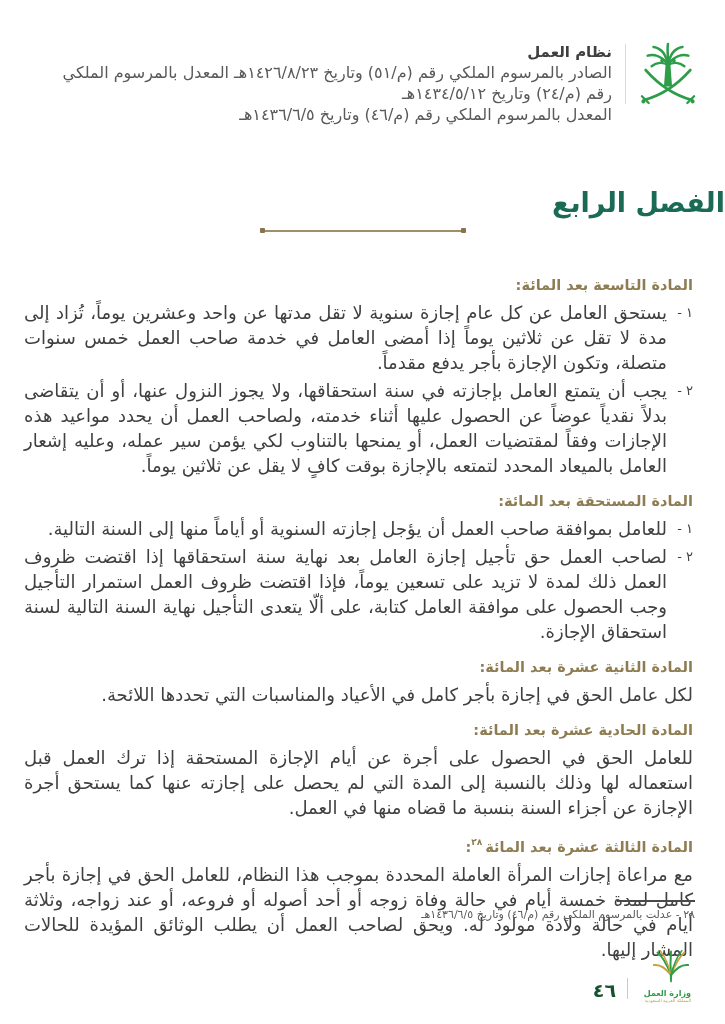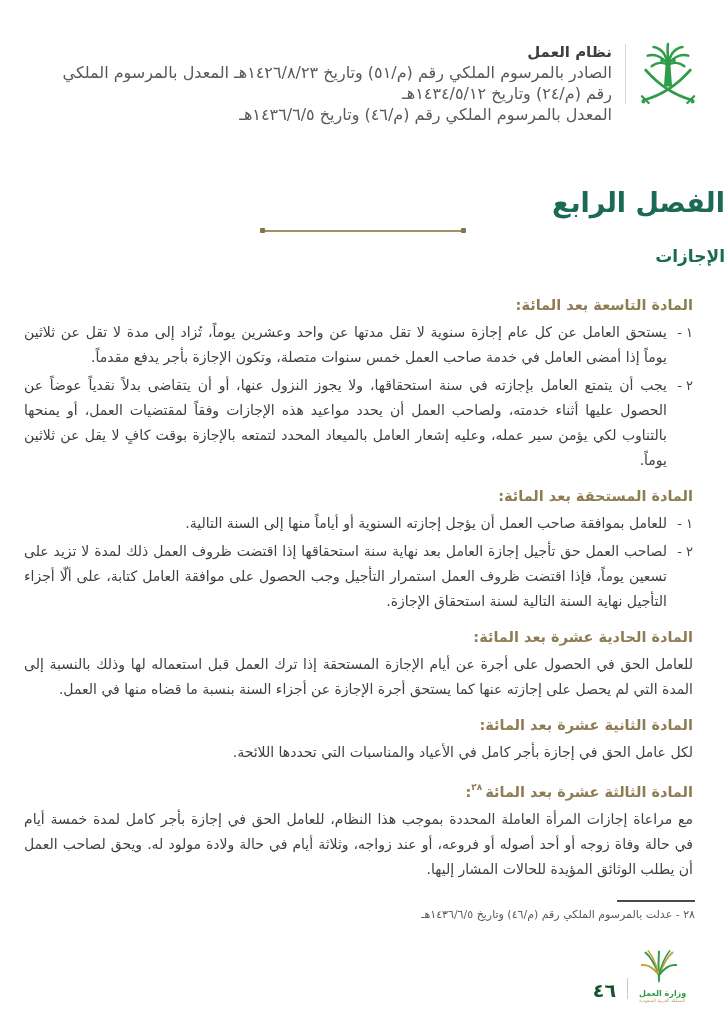--- a/index.html
+++ b/index.html
@@ -36,38 +36,38 @@
   .content { padding:28px 32px 0 24px; color:#404042; }
   .article { margin-top:12px; }
   .article:first-child { margin-top:0; }
   .article-heading {
     font-size:14.5px; font-weight:bold; color:#8e7c52;
     line-height:22px; margin-bottom:4px;
   }
   .fn-ref { font-size:9px; margin-right:3px; position:relative; top:-1px; }
   .fn-ref:empty { display:none; }
   .article-text, .num-text {
-    font-size:14px; line-height:25px; text-align:justify;
+    font-size:18px; line-height:25px; text-align:justify;
   }
   .article-text { text-align:justify; }
   .num-item { position:relative; padding-right:26px; margin-bottom:3px; }
   .num-marker { position:absolute; right:0; top:0; font-size:13px; line-height:25px; color:#404042; }
   .num-text { display:block; }
 
   
   .footnote { position:absolute; top:900px; right:30px; left:50px; text-align:right; }
   .footnote-rule { width:78px; height:2px; background:#4a4a4c; }
   .footnote-text { margin-top:5px; font-size:11px; color:#59595c; line-height:16px; }
 
   
   .page-footer {
     position:absolute; top:948px; right:34px;
     display:flex; align-items:flex-end; gap:11px;
   }
-  .ministry-logo { text-align:left; width:52px; }
+  .ministry-logo { text-align:right; width:52px; }
   .ministry-name { font-size:8px; font-weight:bold; color:#2e9c49; line-height:9px; margin-top:1px; }
   .ministry-sub { font-size:4.5px; color:#ba9f55; line-height:6px; letter-spacing:0.2px; }
   .footer-divider { width:1px; height:21px; background:#c9c9c9; margin-bottom:5px; }
   .page-number { font-size:19px; font-weight:bold; color:#14532d; line-height:20px; margin-bottom:4px; }
 </style>
 </head>
 <body>
 
 <div class="page">
 
@@ -106,21 +106,20 @@
     </div>
   </header>
 
   <section class="chapter">
     <h1 class="chapter-title">الفصل الرابع</h1>
     <div class="chapter-rule">
       <span class="rule-dot"></span>
       <span class="rule-line"></span>
       <span class="rule-dot"></span>
     </div>
-    <h2 class="chapter-subtitle">الإجازات</h2>
   </section>
 
   <main class="content">
 
     <section class="article">
       <h3 class="article-heading"><span>المادة التاسعة بعد المائة</span><span>:</span></h3>
       <div class="num-item">
         <span class="num-marker">١ -</span>
         <span class="num-text">يستحق العامل عن كل عام إجازة سنوية لا تقل مدتها عن واحد وعشرين يوماً، تُزاد إلى مدة لا تقل عن ثلاثين يوماً إذا أمضى العامل في خدمة صاحب العمل خمس سنوات متصلة، وتكون الإجازة بأجر يدفع مقدماً.</span>
       </div>
@@ -131,32 +130,32 @@
     </section>
 
     <section class="article">
       <h3 class="article-heading"><span>المادة المستحقة بعد المائة</span><span>:</span></h3>
       <div class="num-item">
         <span class="num-marker">١ -</span>
         <span class="num-text">للعامل بموافقة صاحب العمل أن يؤجل إجازته السنوية أو أياماً منها إلى السنة التالية.</span>
       </div>
       <div class="num-item">
         <span class="num-marker">٢ -</span>
-        <span class="num-text">لصاحب العمل حق تأجيل إجازة العامل بعد نهاية سنة استحقاقها إذا اقتضت ظروف العمل ذلك لمدة لا تزيد على تسعين يوماً، فإذا اقتضت ظروف العمل استمرار التأجيل وجب الحصول على موافقة العامل كتابة، على ألّا أجزاء التأجيل نهاية السنة التالية لسنة استحقاق الإجازة.</span>
+        <span class="num-text">لصاحب العمل حق تأجيل إجازة العامل بعد نهاية سنة استحقاقها إذا اقتضت ظروف العمل ذلك لمدة لا تزيد على تسعين يوماً، فإذا اقتضت ظروف العمل استمرار التأجيل وجب الحصول على موافقة العامل كتابة، على ألّا يتعدى التأجيل نهاية السنة التالية لسنة استحقاق الإجازة.</span>
       </div>
+    </section>
+
+    <section class="article">
+      <h3 class="article-heading"><span>المادة الثانية عشرة بعد المائة</span><span>:</span></h3>
+      <p class="article-text">لكل عامل الحق في إجازة بأجر كامل في الأعياد والمناسبات التي تحددها اللائحة.</p>
     </section>
 
     <section class="article">
       <h3 class="article-heading"><span>المادة الحادية عشرة بعد المائة</span><span>:</span></h3>
       <p class="article-text">للعامل الحق في الحصول على أجرة عن أيام الإجازة المستحقة إذا ترك العمل قبل استعماله لها وذلك بالنسبة إلى المدة التي لم يحصل على إجازته عنها كما يستحق أجرة الإجازة عن أجزاء السنة بنسبة ما قضاه منها في العمل.</p>
-    </section>
-
-    <section class="article">
-      <h3 class="article-heading"><span>المادة الثانية عشرة بعد المائة</span><span>:</span></h3>
-      <p class="article-text">لكل عامل الحق في إجازة بأجر كامل في الأعياد والمناسبات التي تحددها اللائحة.</p>
     </section>
 
     <section class="article">
       <h3 class="article-heading"><span>المادة الثالثة عشرة بعد المائة</span><sup class="fn-ref">٢٨</sup><span>:</span></h3>
       <p class="article-text">مع مراعاة إجازات المرأة العاملة المحددة بموجب هذا النظام، للعامل الحق في إجازة بأجر كامل لمدة خمسة أيام في حالة وفاة زوجه أو أحد أصوله أو فروعه، أو عند زواجه، وثلاثة أيام في حالة ولادة مولود له. ويحق لصاحب العمل أن يطلب الوثائق المؤيدة للحالات المشار إليها.</p>
     </section>
 
   </main>
 
   <div class="footnote">

